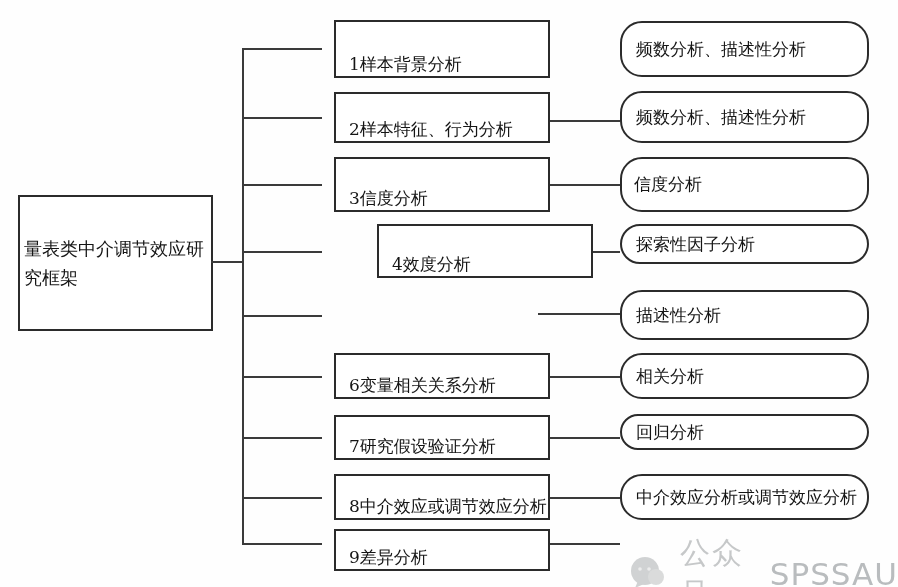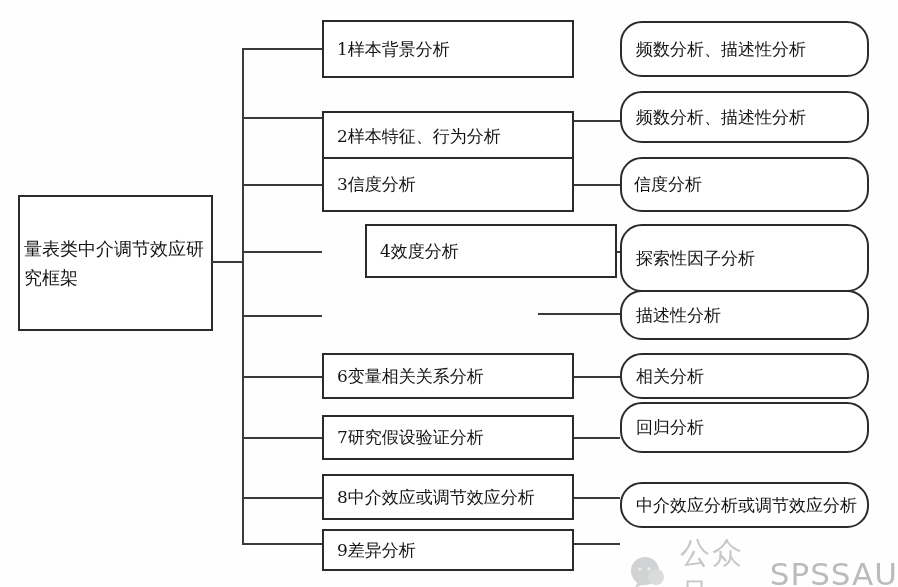--- a/index.html
+++ b/index.html
@@ -4,21 +4,21 @@
 <style>
   html,body{margin:0;padding:0;background:#ffffff;}
   .canvas{
     position:relative;width:898px;height:587px;background:#fefefe;overflow:hidden;
     font-family:"DejaVu Serif","Liberation Serif",serif;color:#151515;
   }
   .box{
     position:absolute;background:#ffffff;border:2px solid #2b2b2b;box-sizing:border-box;
     display:flex;align-items:center;font-size:17px;white-space:nowrap;
   }
-  .box.mid{left:322px;width:252px;padding-left:13px;}
+  .box.mid{left:334px;width:216px;padding-left:13px;align-items:flex-end;}
   .box.right{left:620px;width:249px;padding-left:14px;border-radius:22px;}
   .box.root{
     left:18px;top:195px;width:195px;height:136px;justify-content:center;text-align:left;
     font-size:18px;line-height:29px;padding:0 4px;white-space:normal;
   }
   .hline{position:absolute;height:2px;background:#3a3a3a;}
   .vline{position:absolute;width:2px;background:#3a3a3a;}
   .em-t{font-style:italic;font-family:"DejaVu Serif","Liberation Serif",serif;}
   .watermark{
     position:absolute;left:628px;top:533px;display:flex;align-items:center;z-index:5;
@@ -56,21 +56,21 @@
   <div class="hline" style="left:538px;top:251px;width:82px;"></div>
   <div class="hline" style="left:538px;top:313px;width:82px;"></div>
   <div class="hline" style="left:538px;top:376px;width:82px;"></div>
   <div class="hline" style="left:538px;top:437px;width:82px;"></div>
   <div class="hline" style="left:538px;top:497px;width:82px;"></div>
   <div class="hline" style="left:538px;top:543px;width:82px;"></div>
 
   <div class="box mid" style="top:20px;height:58px;">
       <span>1样本背景分析</span>
     </div>
-  <div class="box mid" style="top:92px;height:51px;margin-top:19px;">
+  <div class="box mid" style="top:92px;height:51px;">
       <span>2样本特征、行为分析</span>
     </div>
   <div class="box mid" style="top:157px;height:55px;">
       <span>3信度分析</span>
     </div>
   <div class="box mid" style="top:224px;height:54px;margin-left:43px;">
       <span>4效度分析</span>
     </div>
   <div class="box mid" style="top:353px;height:46px;">
       <span>6变量相关关系分析</span>
@@ -87,33 +87,33 @@
 
   <div class="box right" style="top:21px;height:56px;">
       <span>频数分析、描述性分析</span>
     </div>
   <div class="box right" style="top:91px;height:52px;">
       <span>频数分析、描述性分析</span>
     </div>
   <div class="box right" style="top:157px;height:55px;padding-left:12px;">
       <span>信度分析</span>
     </div>
-  <div class="box right" style="top:224px;height:68px;">
+  <div class="box right" style="top:224px;height:40px;">
       <span>探索性因子分析</span>
     </div>
   <div class="box right" style="top:290px;height:50px;">
       <span>描述性分析</span>
     </div>
   <div class="box right" style="top:353px;height:46px;text-align:right;">
       <span>相关分析</span>
     </div>
-  <div class="box right" style="top:402px;height:51px;">
+  <div class="box right" style="top:414px;height:36px;">
       <span>回归分析</span>
     </div>
-  <div class="box right" style="top:474px;height:46px;margin-top:8px;">
+  <div class="box right" style="top:474px;height:46px;">
       <span>中介效应分析或调节效应分析</span>
     </div>
 
   <div class="watermark">
     <span class="wm-icon">
       <svg viewBox="0 0 38 38" width="38" height="38">
         <circle cx="17" cy="16" r="14" fill="#c9cbcc"></circle>
         <path d="M10 26 L7 33 L16 29 Z" fill="#c9cbcc"></path>
         <circle cx="12" cy="14" r="1.8" fill="#e9eaea"></circle>
         <circle cx="21" cy="14" r="1.8" fill="#e9eaea"></circle>

